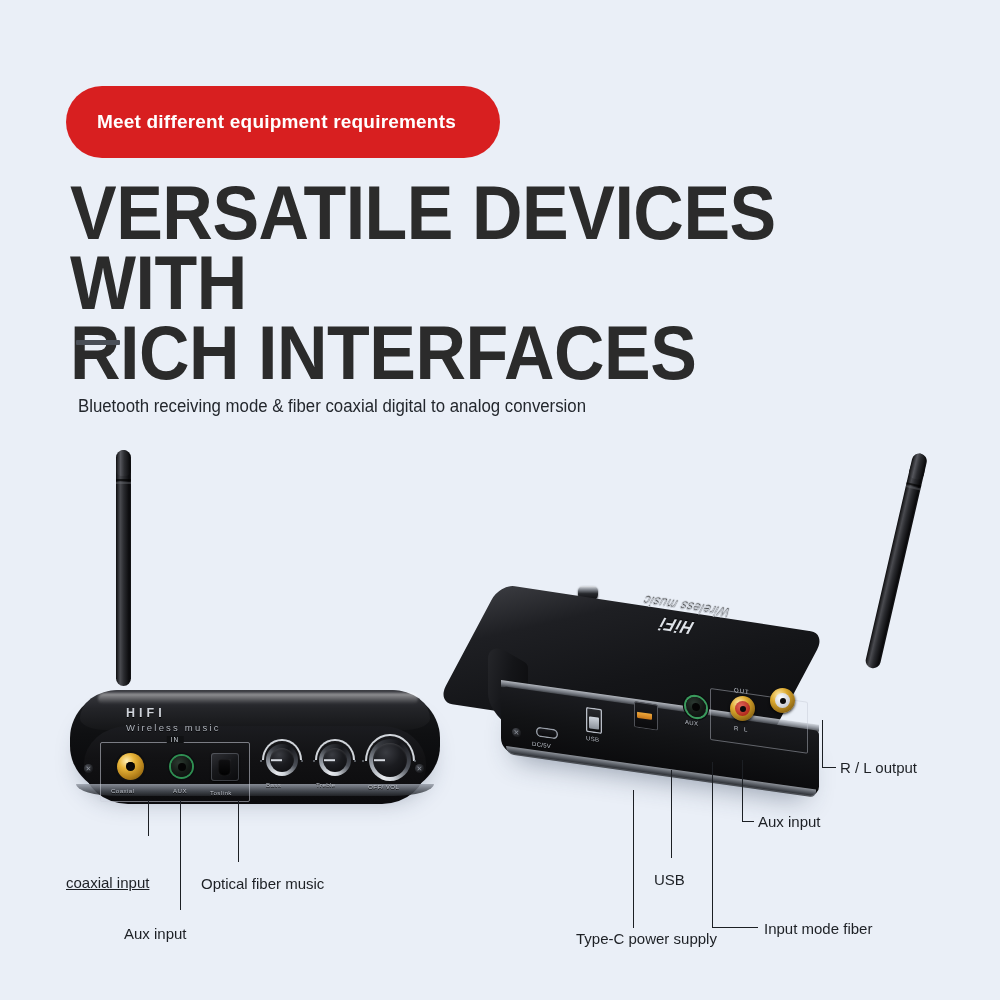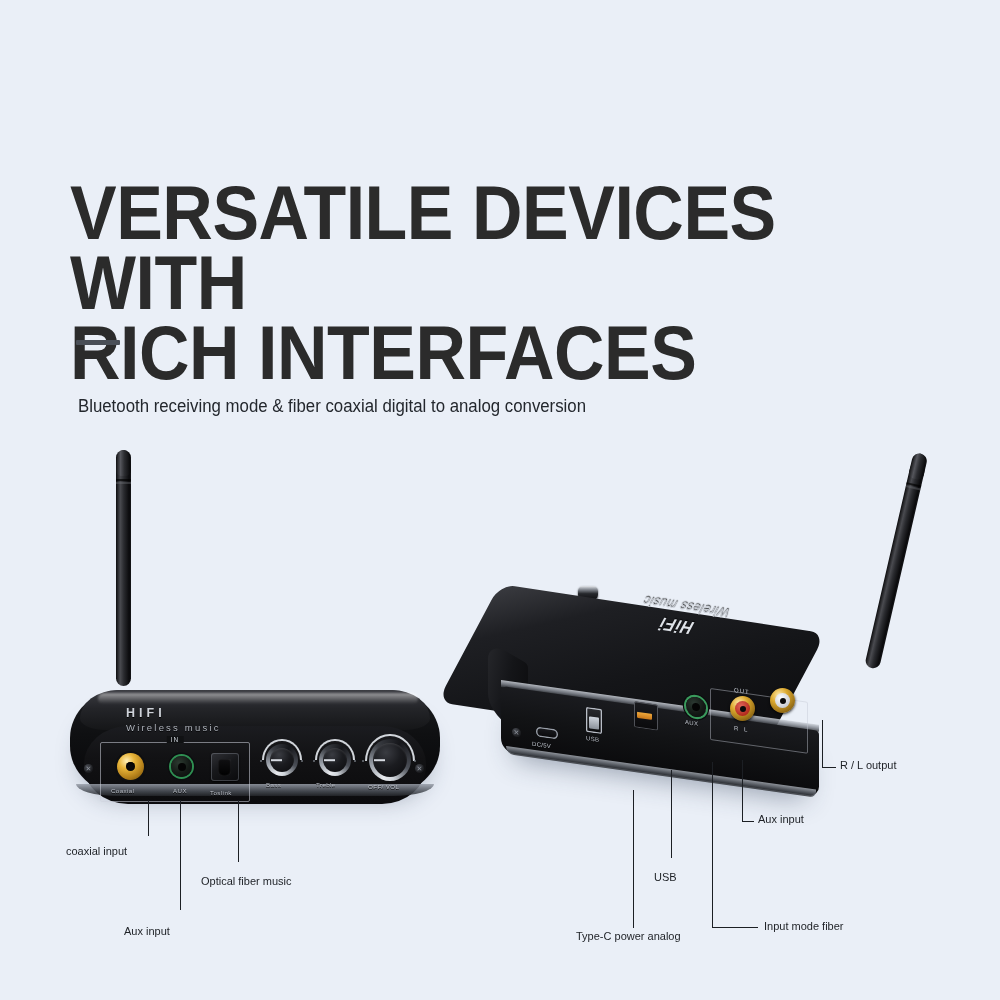--- a/index.html
+++ b/index.html
@@ -280,28 +280,31 @@
     position:absolute;color:#bcc1ca;font-size:6px;letter-spacing:.3px;
     white-space:nowrap;transform:skewY(8deg);
     text-shadow:0 1px 0 rgba(0,0,0,.85);
   }
 
   
   .lead{position:absolute;background:#1c1f24;}
   .lead.v{width:1.4px;}
   .lead.h{height:1.4px;}
   .co{
-    position:absolute;color:#1d2025;font-size:11px;white-space:nowrap;text-align:right;
+    position:absolute;color:#1d2025;font-size:15px;white-space:nowrap;text-align:right;
   }
 </style>
 </head>
 <body>
 
 <div class="stage">
 
+  <div class="badge">
+    <span>Meet different equipment requirements</span>
+  </div>
 
   <div class="headline">
     <span>VERSATILE DEVICES WITH</span>
     <span class="l2">RICH INTERFACES</span>
   </div>
 
   <div class="divider"></div>
 
   <div class="subhead">Bluetooth receiving mode &amp; fiber coaxial digital to analog conversion</div>
 
@@ -419,21 +422,21 @@
     <div class="rca-o" style="left:248px;top:136px;">
       <i style="background:radial-gradient(circle at 40% 34%,#e0645a,#b32b1d 70%);"></i>
     </div>
     <div class="rca-o" style="left:288px;top:128px;">
       <i style="background:radial-gradient(circle at 40% 34%,#ffffff,#c9ccd2 72%);"></i>
     </div>
     <div class="outlab" style="left:252px;top:166px;letter-spacing:2px;">R  L</div>
   </div>
 
   <div class="lead v" style="left:148px;top:800px;height:36px;"></div>
-  <div class="co" style="left:66px;top:845px;">coaxial input</div>
+  <div class="co" style="left:66px;top:874px;text-decoration:underline;">coaxial input</div>
 
   <div class="lead v" style="left:180px;top:800px;height:110px;"></div>
   <div class="co" style="left:124px;top:925px;">Aux input</div>
 
   <div class="lead v" style="left:238px;top:800px;height:62px;"></div>
   <div class="co" style="left:201px;top:875px;">Optical fiber music</div>
 
   <div class="lead v" style="left:822px;top:720px;height:48px;"></div>
   <div class="lead h" style="left:822px;top:767px;width:14px;"></div>
   <div class="co" style="left:840px;top:759px;">R / L output</div>
@@ -443,15 +446,15 @@
   <div class="co" style="left:758px;top:813px;">Aux input</div>
 
   <div class="lead v" style="left:671px;top:770px;height:88px;"></div>
   <div class="co" style="left:654px;top:871px;">USB</div>
 
   <div class="lead v" style="left:712px;top:762px;height:166px;"></div>
   <div class="lead h" style="left:712px;top:927px;width:46px;"></div>
   <div class="co" style="left:764px;top:920px;">Input mode fiber</div>
 
   <div class="lead v" style="left:633px;top:790px;height:138px;"></div>
-  <div class="co" style="left:576px;top:930px;">Type-C power analog</div>
+  <div class="co" style="left:576px;top:930px;">Type-C power supply</div>
 
 </div>
 
 </body></html>

